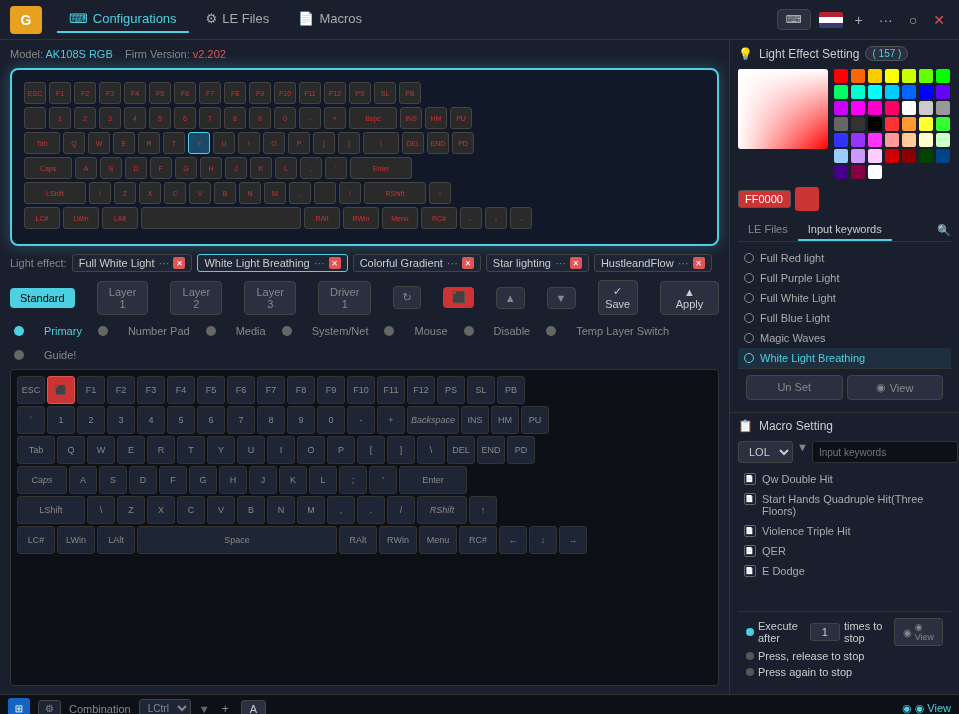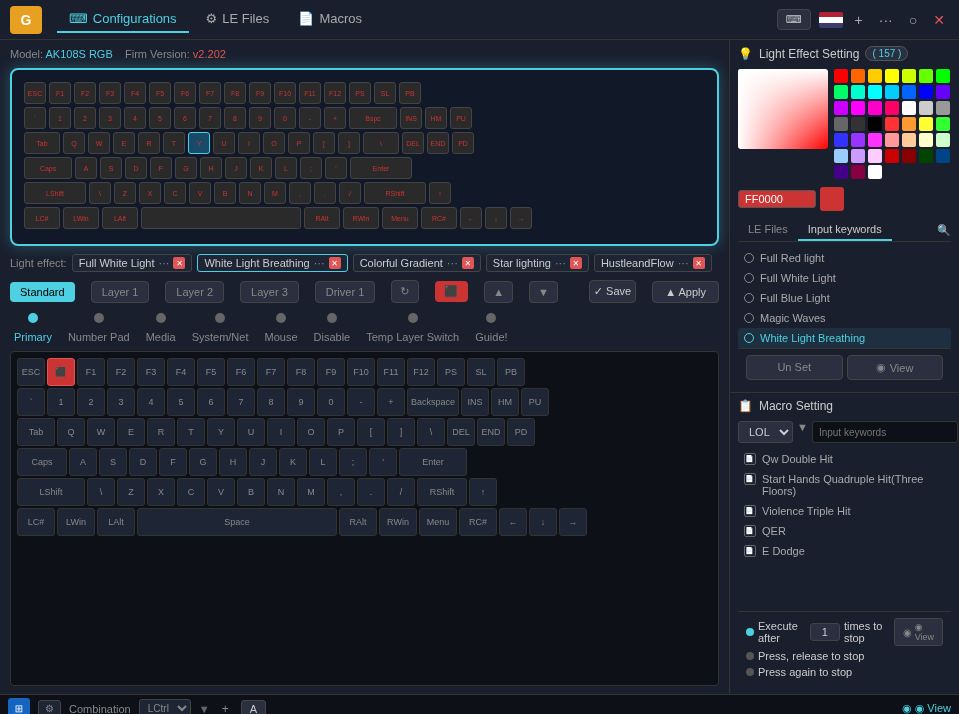--- a/index.html
+++ b/index.html
@@ -181,21 +181,21 @@
       cursor: pointer;
     }
     .effect-tag.active-tag {
       border-color: #4dd0e1;
     }
 
     
     .layer-bar {
       display: flex;
       align-items: center;
-      gap: 16px;
+      gap: 22px;
       margin-bottom: 8px;
     }
     .layer-btn {
       padding: 4px 10px;
       border-radius: 4px;
       border: none;
       cursor: pointer;
       font-size: 11px;
     }
     .layer-btn.active-layer {
@@ -247,24 +247,23 @@
       align-items: center;
       gap: 8px;
       margin-bottom: 6px;
       flex-wrap: wrap;
       font-size: 11px;
       color: #888;
     }
     .key-layout-tab {
       display: flex;
       align-items: center;
-      gap: 8px;
+      gap: 20px;
       cursor: pointer;
       padding: 2px 4px;
-      flex-direction: column;
     }
     .key-layout-tab.active-tab {
       color: #4dd0e1;
     }
     .tab-icon {
       width: 10px;
       height: 10px;
       background: #4dd0e1;
       border-radius: 50%;
       display: inline-block;
@@ -293,21 +292,21 @@
       display: flex;
       align-items: center;
       justify-content: center;
       height: 28px;
       min-width: 28px;
       padding: 0 3px;
       cursor: pointer;
       white-space: nowrap;
     }
     .grid-key.wide2 { min-width: 38px; }
-    .grid-key.wide3 { min-width: 50px; }
+    .grid-key.wide3 { min-width: 50px; font-style: italic; }
     .grid-key.wide4 { min-width: 68px; }
     .grid-key.space-key { min-width: 200px; }
     .grid-key.highlighted-red { background: #cc3333; color: #fff; border-color: #e05555; }
 
     
     .right-panel {
       width: 230px;
       background: #1a1f2e;
       border-left: 1px solid #333;
       display: flex;
@@ -378,21 +377,21 @@
       gap: 4px;
       margin-bottom: 8px;
     }
     .hex-input {
       background: #cc3333;
       border: 1px solid #555;
       border-radius: 3px;
       color: #fff;
       padding: 2px 6px;
       font-size: 11px;
-      width: 78px;
+      width: 53px;
     }
 
     
     .dual-tabs {
       display: flex;
       border-bottom: 1px solid #333;
       margin-bottom: 6px;
     }
     .dual-tab {
       padding: 4px 10px;
@@ -1023,20 +1022,24 @@
         </div>
       </div>
 
       <ul class="effect-list">
         <li class="effect-list-item">
           <span class="effect-dot"></span>
           <span>Full Red light</span>
         </li>
         <li class="effect-list-item">
           <span class="effect-dot"></span>
+          <span>Full Purple Light</span>
+        </li>
+        <li class="effect-list-item">
+          <span class="effect-dot"></span>
           <span>Full White Light</span>
         </li>
         <li class="effect-list-item">
           <span class="effect-dot"></span>
           <span>Full Blue Light</span>
         </li>
         <li class="effect-list-item">
           <span class="effect-dot"></span>
           <span>Magic Waves</span>
         </li>

